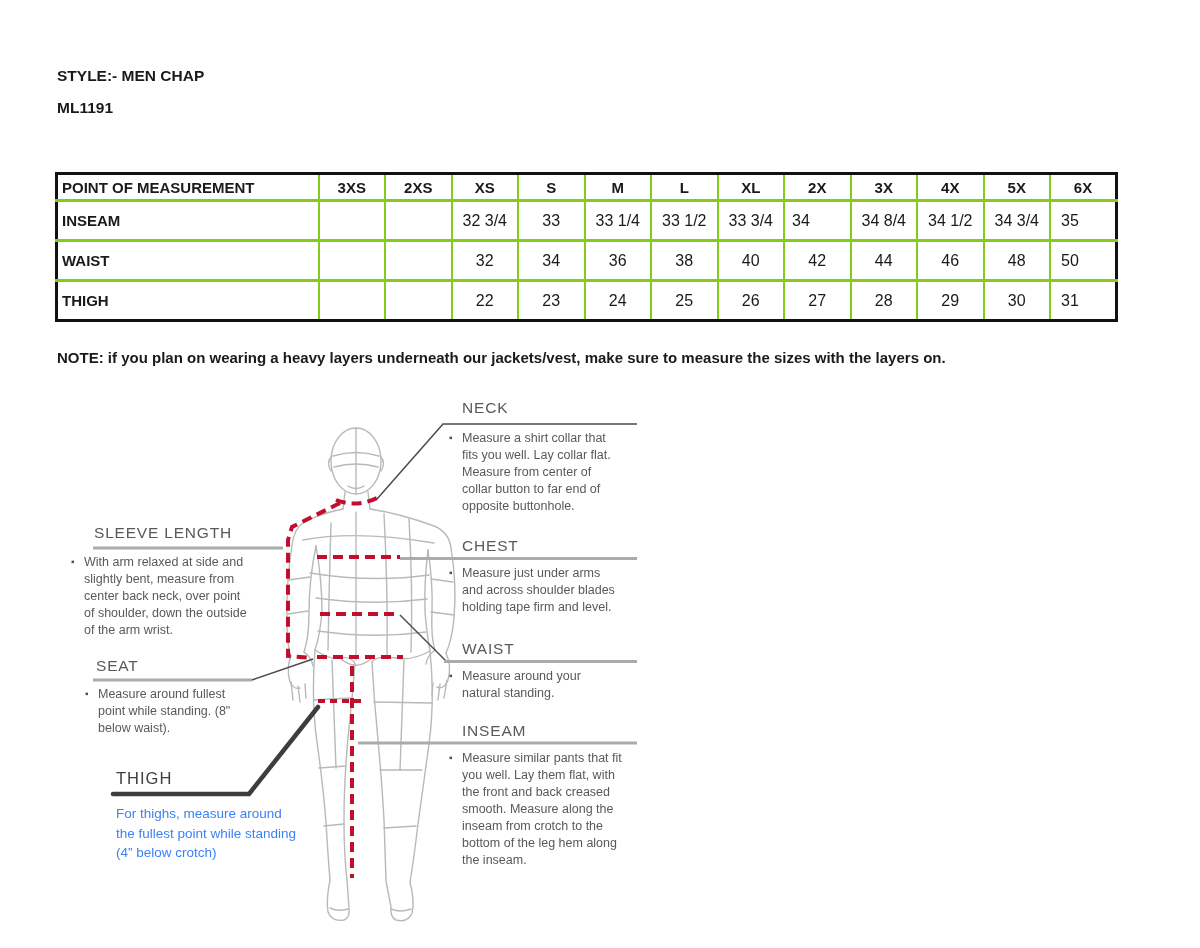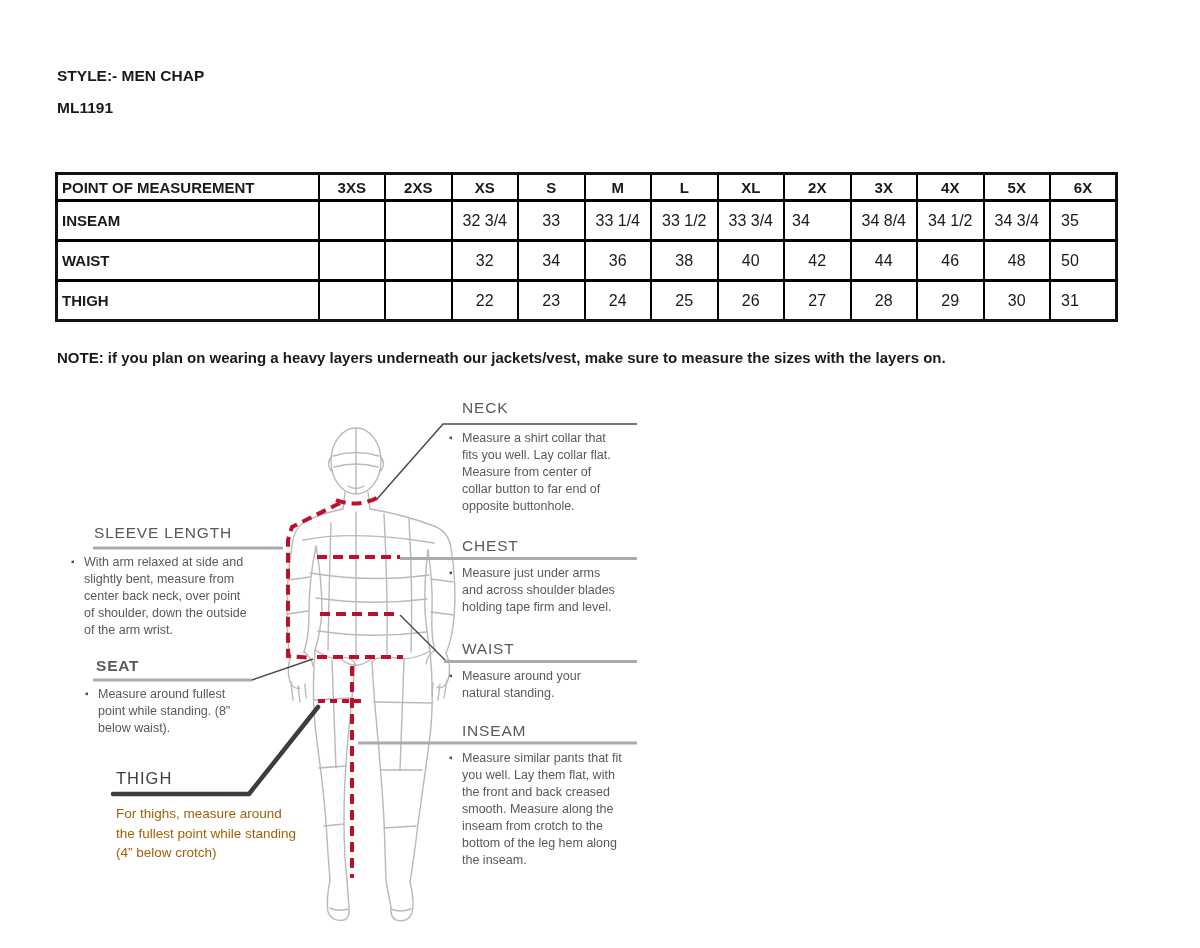--- a/index.html
+++ b/index.html
@@ -15,21 +15,21 @@
     font-family:"Liberation Sans",sans-serif;color:var(--ink);}
   body{position:relative;overflow:hidden;}
 
   
   .doc-title{position:absolute;left:57px;top:60px;font-size:15.5px;font-weight:bold;line-height:32px;}
 
   
   .tbl-wrap{position:absolute;left:55px;top:172px;width:1061px;}
   table{border-collapse:collapse;table-layout:fixed;width:100%;}
   table{border:3px solid #111;}
-  th,td{border:2px solid #000000;overflow:hidden;white-space:nowrap;}
+  th,td{border:2px solid #84cc16;overflow:hidden;white-space:nowrap;}
   thead th{height:27px;font-size:15px;font-weight:bold;text-align:center;}
   thead th:first-child{text-align:left;padding-left:4px;}
   tbody td{height:40px;font-size:16px;font-weight:normal;text-align:center;border-top-width:3px;}
   tbody td:first-child{font-size:15px;font-weight:bold;text-align:left;padding-left:4px;}
   tbody td:nth-child(13){text-align:left;padding-left:10px;}
   tbody tr:first-child td:nth-child(9){text-align:left;padding-left:7px;}
 
   
   .note{position:absolute;left:57px;top:349px;font-size:15px;font-weight:bold;}
 
@@ -39,21 +39,21 @@
   .mline{fill:none;stroke:var(--accent);stroke-width:4;stroke-dasharray:10 6;stroke-linejoin:miter;}
   .mline-sm{fill:none;stroke:var(--accent);stroke-width:4;stroke-dasharray:7 5;}
   .ptr-gray{fill:none;stroke:var(--ptr-gray);stroke-width:3;}
   .ptr-dark{fill:none;stroke:var(--ptr-dark);stroke-width:1.5;}
   .ptr-thick{fill:none;stroke:#3d3d3d;stroke-width:4.5;stroke-linejoin:round;stroke-linecap:round;}
 
   .sec-title{position:absolute;font-size:15.5px;letter-spacing:.8px;color:var(--gray-text);}
   .sec-desc{position:absolute;font-size:12.5px;line-height:1.36;color:var(--gray-text);padding-left:14px;}
   .sec-desc.bullet::before{content:"\25AA";position:absolute;left:1px;top:1px;font-size:10px;color:#4d4e50;}
   .sec-title.dark{color:#3e3e3e;font-size:16.5px;letter-spacing:1px;}
-  .sec-desc.dark{color:#a16207;font-size:13.5px;line-height:1.45;padding-left:0;}
+  .sec-desc.dark{color:#3b82f6;font-size:13.5px;line-height:1.45;padding-left:0;}
 
   
   .w-neck{width:172px;}  .w-chest{width:170px;} .w-waist{width:152px;}
   .w-inseam{width:174px;}.w-sleeve{width:180px;}.w-seat{width:152px;}
   .w-thigh{width:188px;}
 </style>
 </head>
 <body>
 
 <div class="doc-title">
@@ -228,17 +228,17 @@
 
 <div class="sec-title" style="left:462px;top:640px;">WAIST</div>
 <div class="sec-desc bullet w-waist" style="left:448px;top:668px;">Measure around your natural standing.</div>
 
 <div class="sec-title" style="left:462px;top:722px;">INSEAM</div>
 <div class="sec-desc bullet w-inseam" style="left:448px;top:750px;">Measure similar pants that fit you well. Lay them flat, with the front and back creased smooth. Measure along the inseam from crotch to the bottom of the leg hem along the inseam.</div>
 
 <div class="sec-title" style="left:94px;top:524px;">SLEEVE LENGTH</div>
 <div class="sec-desc bullet w-sleeve" style="left:70px;top:554px;">With arm relaxed at side and slightly bent, measure from center back neck, over point of shoulder, down the outside of the arm wrist.</div>
 
-<div class="sec-title" style="left:96px;top:657px;font-weight:bold;">SEAT</div>
+<div class="sec-title" style="left:96px;top:657px;">SEAT</div>
 <div class="sec-desc bullet w-seat" style="left:84px;top:686px;">Measure around fullest point while standing. (8" below waist).</div>
 
 <div class="sec-title dark" style="left:116px;top:769px;">THIGH</div>
 <div class="sec-desc dark w-thigh" style="left:116px;top:804px;">For thighs, measure around the fullest point while standing (4” below crotch)</div>
 
 </body></html>

